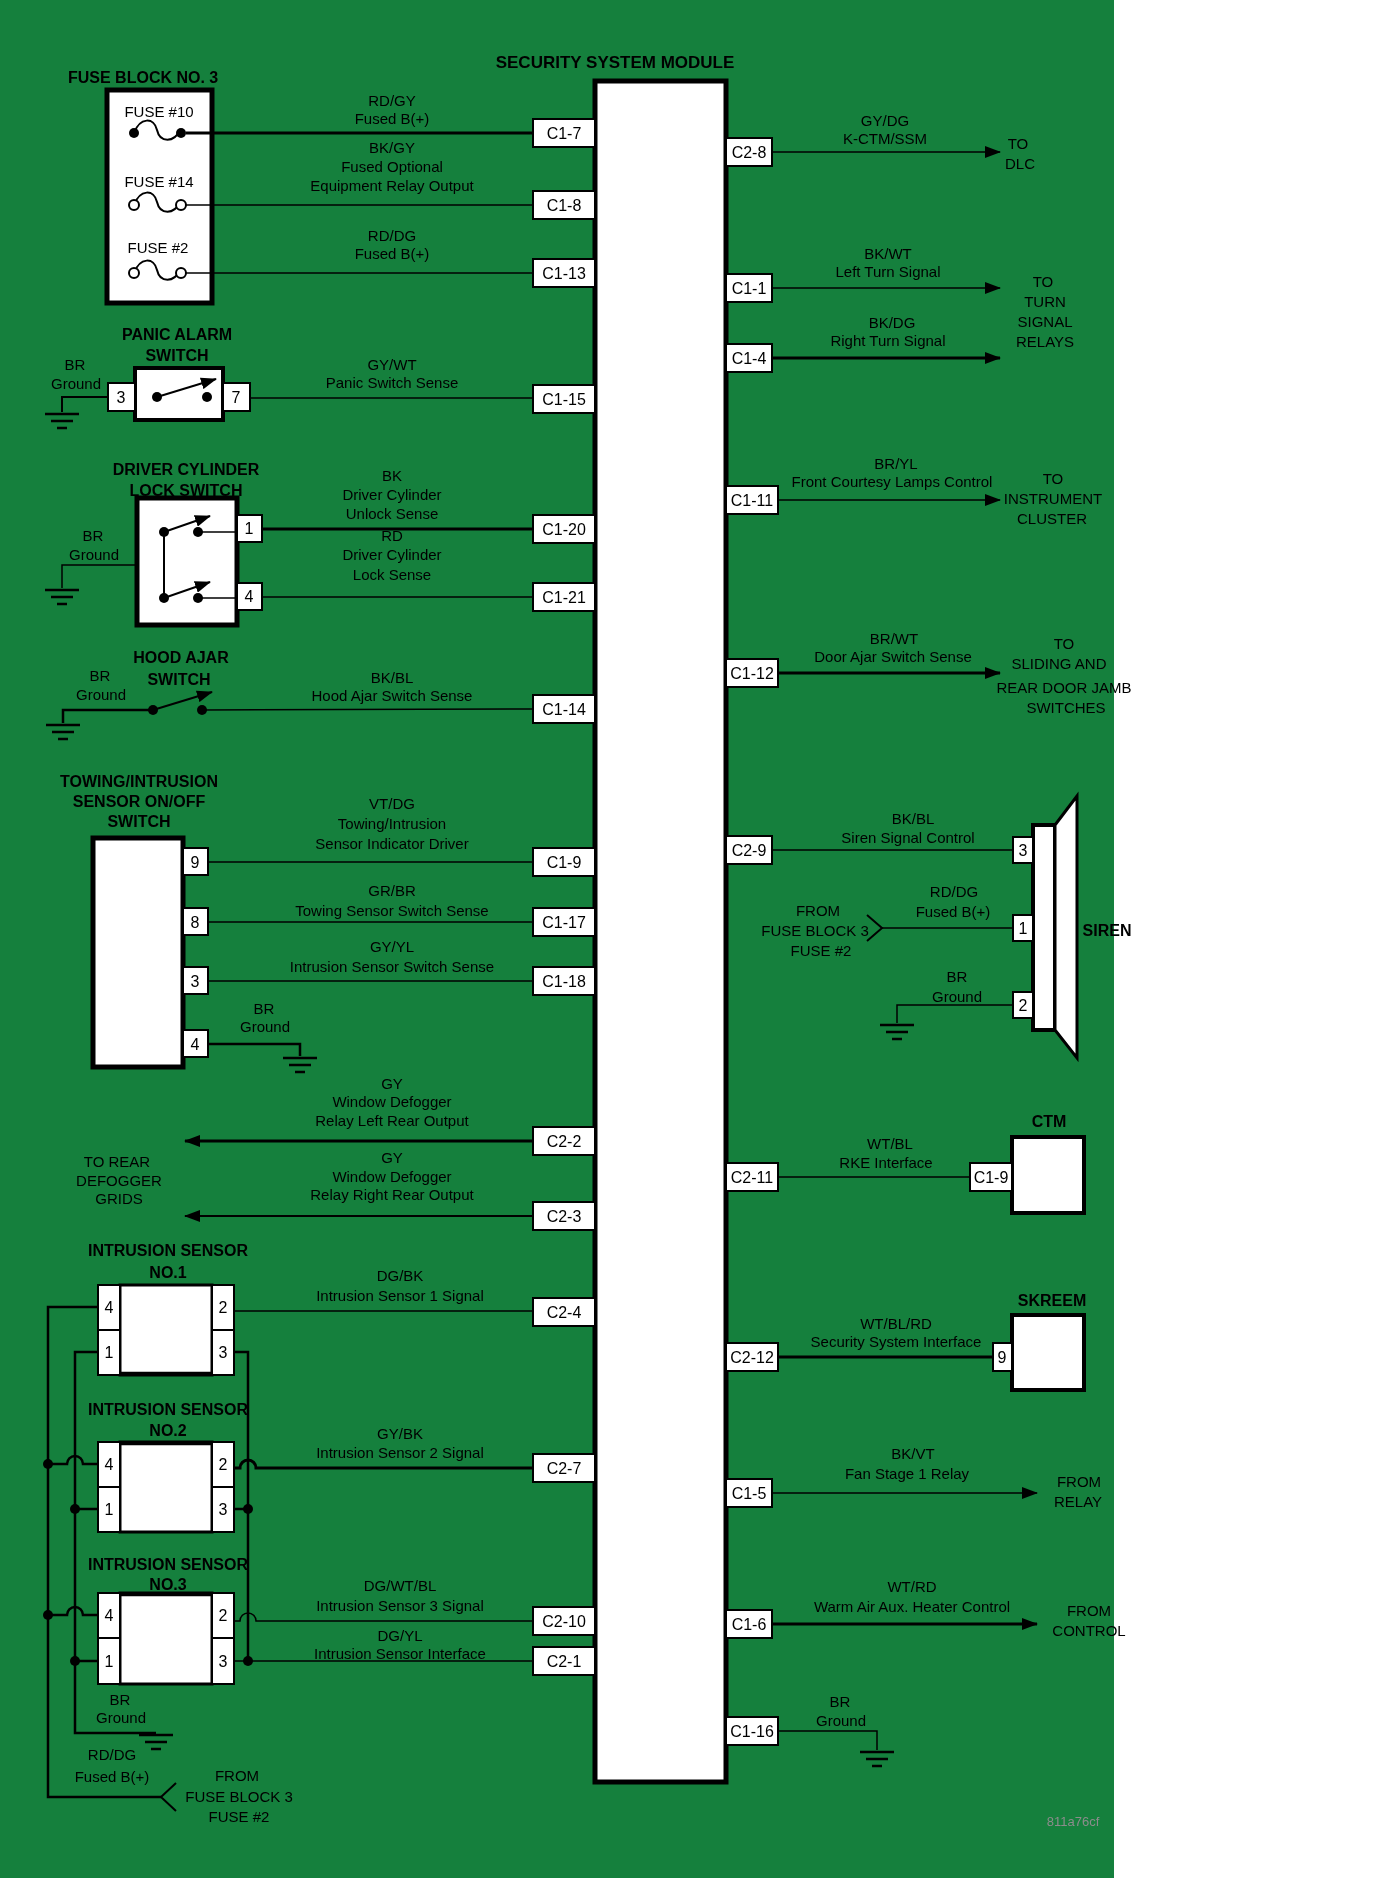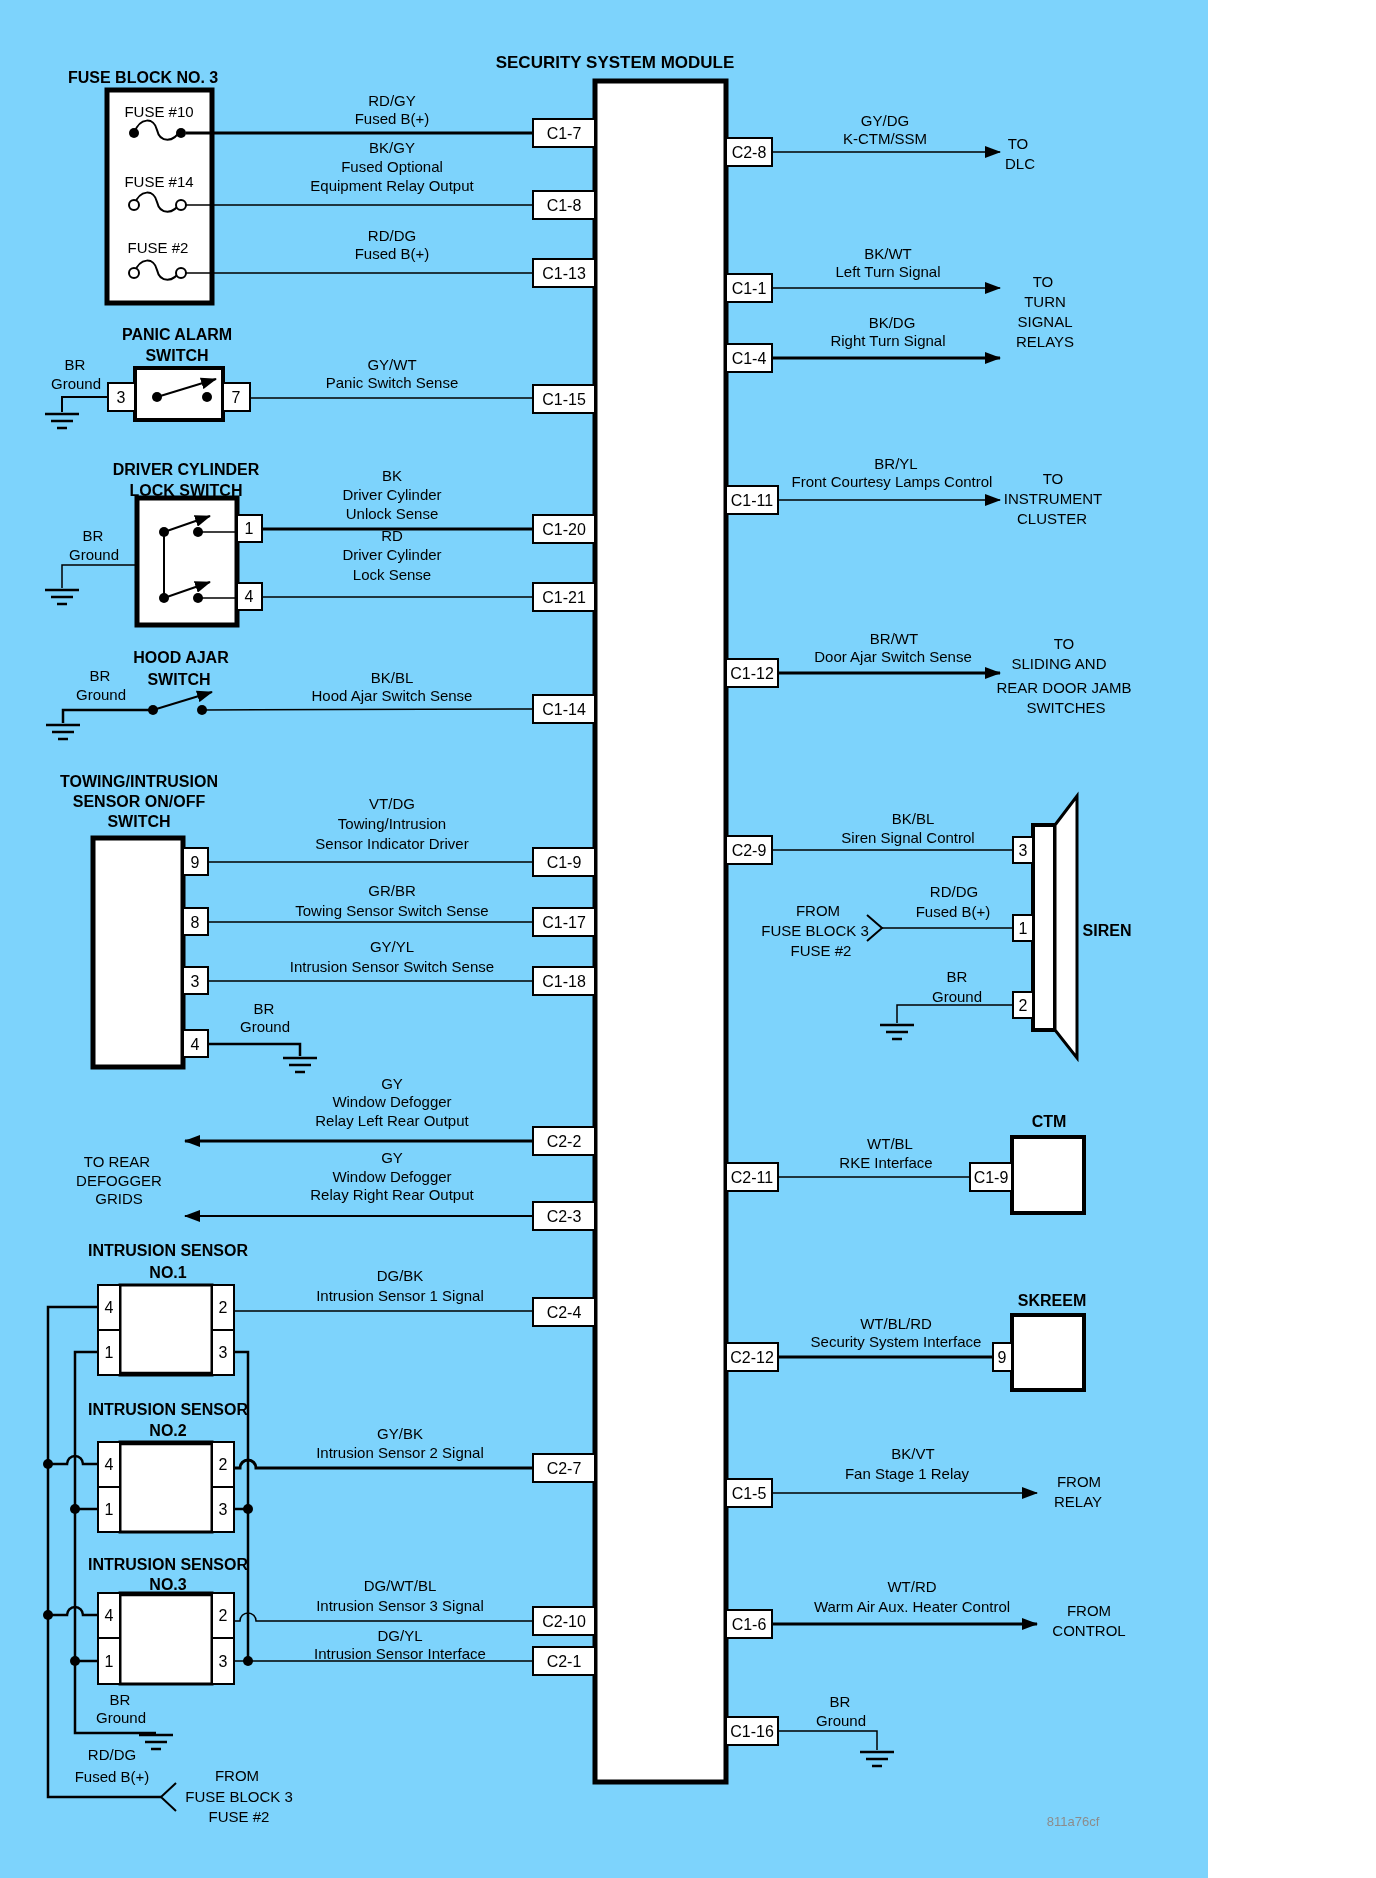--- a/index.html
+++ b/index.html
@@ -1,16 +1,16 @@
 <!DOCTYPE html>
 <html><head>
 <meta charset="utf-8">
 <style>
   html,body{margin:0;padding:0;background:#ffffff;}
-  .page{width:1208px;height:1878px;position:relative;background:#7dd3fc;}
+  .page{width:1114px;height:1878px;position:relative;background:#15803d;}
   svg{display:block;}
   text{font-family:"Liberation Sans","DejaVu Sans",sans-serif;fill:#000;}
   .t{font-size:15px;text-anchor:middle;}
   .tb{font-size:16px;font-weight:bold;text-anchor:middle;}
   .tt{font-size:17px;font-weight:bold;text-anchor:middle;}
   .tc{font-size:16px;text-anchor:middle;}
   .start{text-anchor:start;}
   .gray{fill:#8c8c8c;font-size:13px;}
   .w1{stroke:#000;stroke-width:1.5;fill:none;}
   .w2{stroke:#000;stroke-width:2;fill:none;}

